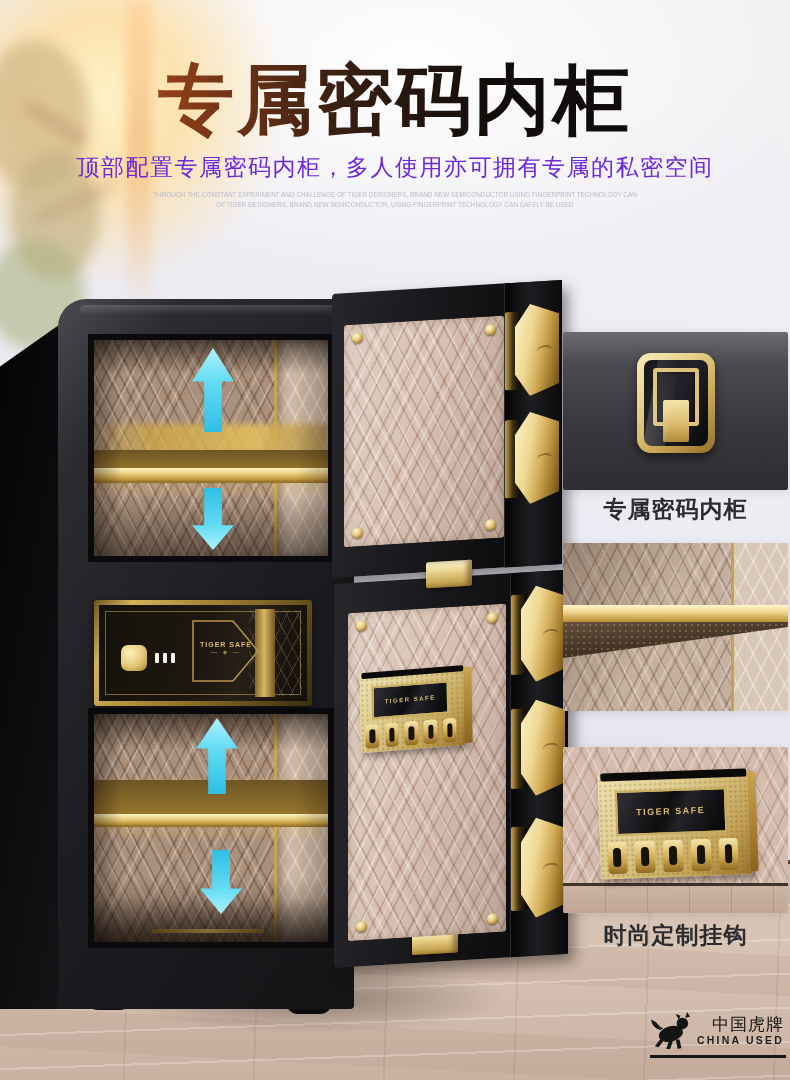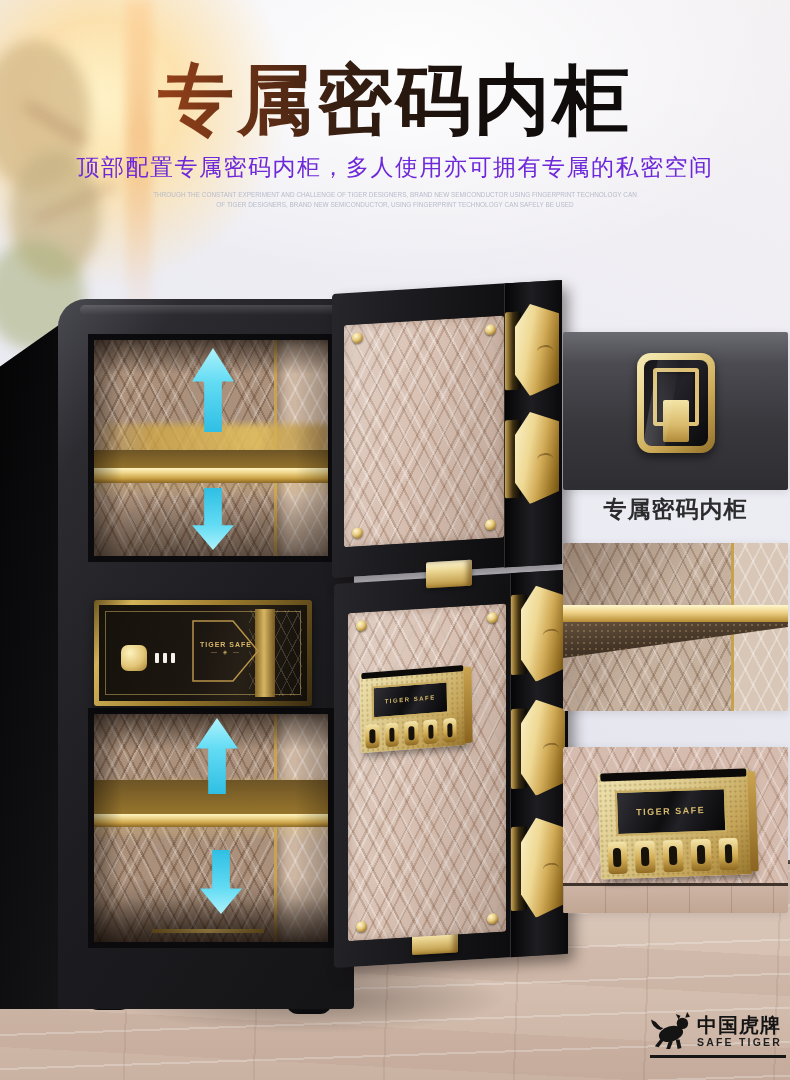--- a/index.html
+++ b/index.html
@@ -201,21 +201,21 @@
       repeating-linear-gradient(-63deg,rgba(120,80,55,.22) 5px 7px,rgba(0,0,0,0) 7px 19px);}
   .c3-floor{position:absolute;left:0;right:0;bottom:0;height:30px;border-top:3px solid #40332c;
     background-image:repeating-linear-gradient(90deg,rgba(90,60,45,.2) 0 1px,rgba(0,0,0,0) 1px 42px),
       linear-gradient(180deg,#cdb4a4,#c1a693);}
 
   #label1{top:494px;} #label2{top:716px;} #label3{top:920px;}
 
   
   #logo{position:absolute;left:650px;top:1012px;width:138px;z-index:70;color:#141414;}
   .logo-row{display:flex;align-items:center;gap:5px;}
-  .logo-cn{font-size:20px;font-weight:700;letter-spacing:1px;line-height:1.1;}
+  .logo-cn{font-size:17px;font-weight:400;letter-spacing:1px;line-height:1.1;text-align:right;}
   .logo-en{font-size:10.5px;font-weight:700;letter-spacing:2.2px;color:#1e1e1e;}
   .logo-line{margin-top:5px;height:2.5px;width:136px;background:#161616;}
 </style>
 </head>
 <body>
 
 <div id="stage">
 
   <div id="wall"></div>
   <div id="sunglow"></div>
@@ -372,36 +372,37 @@
       <div class="hp-hooks">
         <div class="hp-hook"></div>
         <div class="hp-hook"></div>
         <div class="hp-hook"></div>
         <div class="hp-hook"></div>
         <div class="hp-hook"></div>
       </div>
       <div class="hp-side"></div>
     </div>
   </div>
+  <div class="card-label" id="label3">时尚定制挂钩</div>
 
   <div id="logo">
     <div class="logo-row">
       <svg width="42" height="38" viewBox="0 0 44 40">
         <g fill="#141414">
           <ellipse cx="22" cy="23" rx="13" ry="8" transform="rotate(-16 22 23)"></ellipse>
           <circle cx="34" cy="12" r="6"></circle>
           <path d="M30 8 l-3 -6 5 2 z"></path>
           <path d="M37 6 l2 -6 3 5 z"></path>
           <path d="M12 27 l-7 9 4 1 6 -8 z"></path>
           <path d="M20 30 l-3 9 4 0 3 -8 z"></path>
           <path d="M27 29 l2 10 4 -1 -2 -9 z"></path>
           <path d="M11 19 q-9 -2 -10 -11 q5 2 7 5 q2 3 6 4 z"></path>
         </g>
       </svg>
       <div>
         <div class="logo-cn">中国虎牌</div>
-        <div class="logo-en">SAFE TIGER</div>
+        <div class="logo-en">CHINA USED</div>
       </div>
     </div>
     <div class="logo-line"></div>
   </div>
 
 </div>
 
 </body></html>

